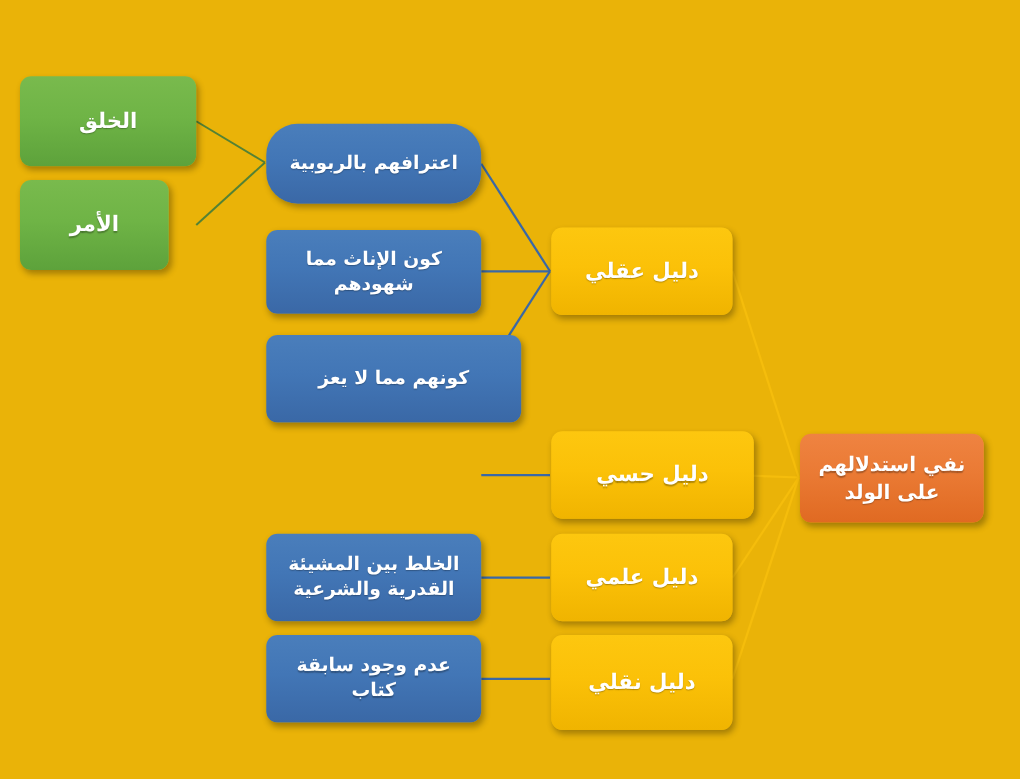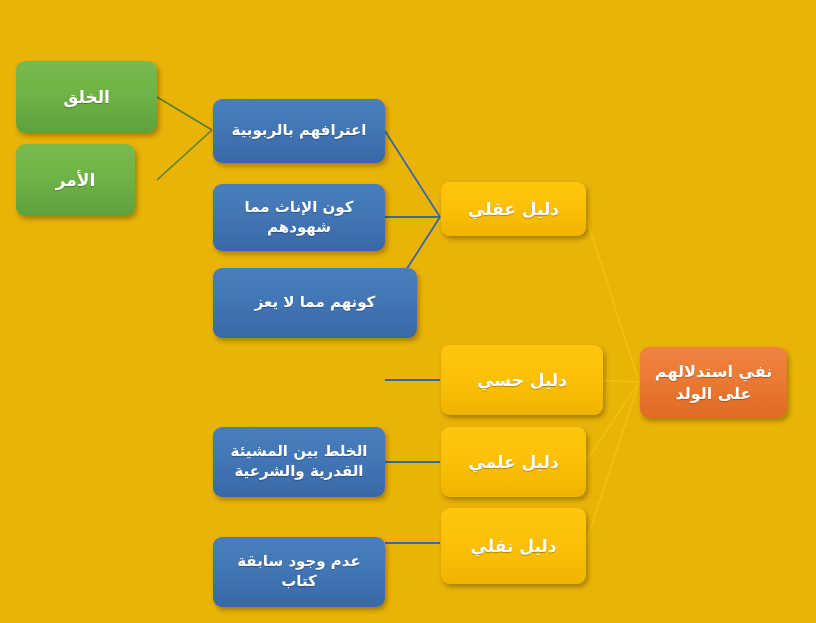--- a/index.html
+++ b/index.html
@@ -81,32 +81,32 @@
     <line x1="586" y1="217" x2="639" y2="382" stroke="#f5bd0c" stroke-width="1.8"></line>
     <line x1="586" y1="380" x2="639" y2="382" stroke="#f5bd0c" stroke-width="1.8"></line>
     <line x1="586" y1="462" x2="639" y2="382" stroke="#f5bd0c" stroke-width="1.8"></line>
     <line x1="586" y1="543" x2="639" y2="382" stroke="#f5bd0c" stroke-width="1.8"></line>
   </svg>
 
   <div class="node node-green" style="left:16px; top:61px; width:141px; height:72px;">الخلق</div>
 
   <div class="node node-green" style="left:16px; top:144px; width:119px; height:72px;">الأمر</div>
 
-  <div class="node node-blue" style="left:213px; top:99px; width:172px; height:64px;">اعترافهم بالربوبية</div>
+  <div class="node node-blue" style="left:213px; top:99px; width:172px; height:64px;border-radius:25px;">اعترافهم بالربوبية</div>
 
   <div class="node node-blue" style="left:213px; top:184px; width:172px; height:67px;">كون الإناث مما شهودهم</div>
 
   <div class="node node-blue" style="left:213px; top:268px; width:204px; height:70px;">كونهم مما لا يعز</div>
 
 
   <div class="node node-blue" style="left:213px; top:427px; width:172px; height:70px;">الخلط بين المشيئة القدرية والشرعية</div>
 
-  <div class="node node-blue" style="left:213px; top:537px; width:172px; height:70px;">عدم وجود سابقة كتاب</div>
+  <div class="node node-blue" style="left:213px; top:508px; width:172px; height:70px;">عدم وجود سابقة كتاب</div>
 
-  <div class="node node-yellow" style="left:441px; top:182px; width:145px; height:54px;">دليل عقلي</div>
+  <div class="node node-yellow" style="left:441px; top:182px; width:145px; height:70px;">دليل عقلي</div>
 
   <div class="node node-yellow" style="left:441px; top:345px; width:162px; height:70px;">دليل حسي</div>
 
   <div class="node node-yellow" style="left:441px; top:427px; width:145px; height:70px;">دليل علمي</div>
 
   <div class="node node-yellow" style="left:441px; top:508px; width:145px; height:76px;">دليل نقلي</div>
 
   <div class="node node-orange" style="left:640px; top:347px; width:147px; height:71px;">نفي استدلالهم
 على الولد</div>
 

